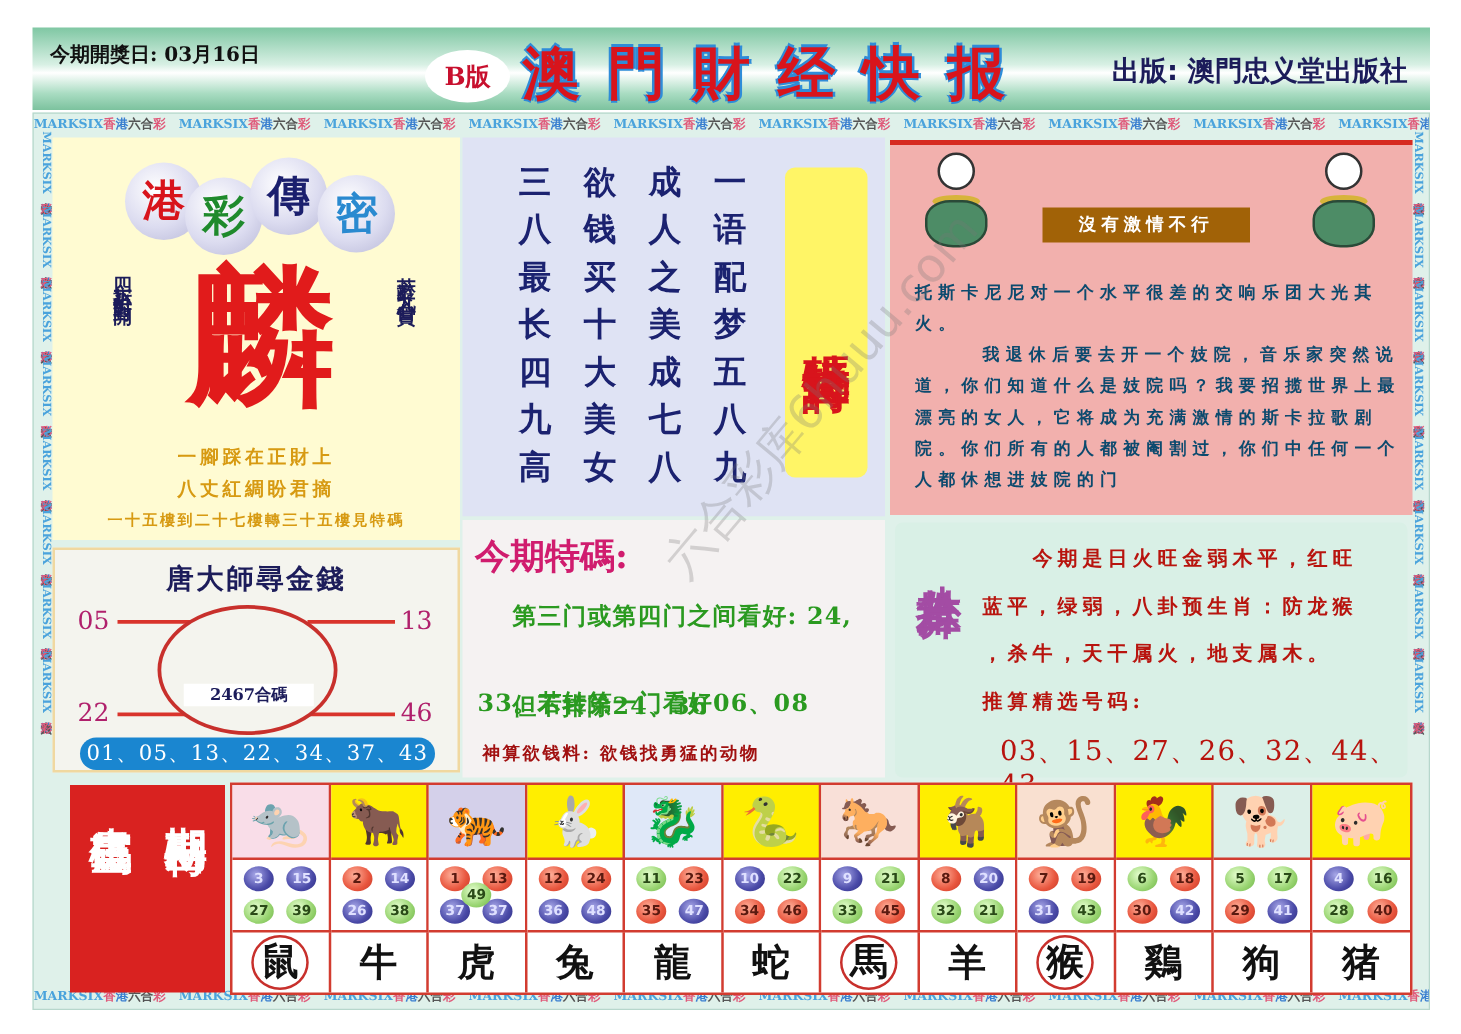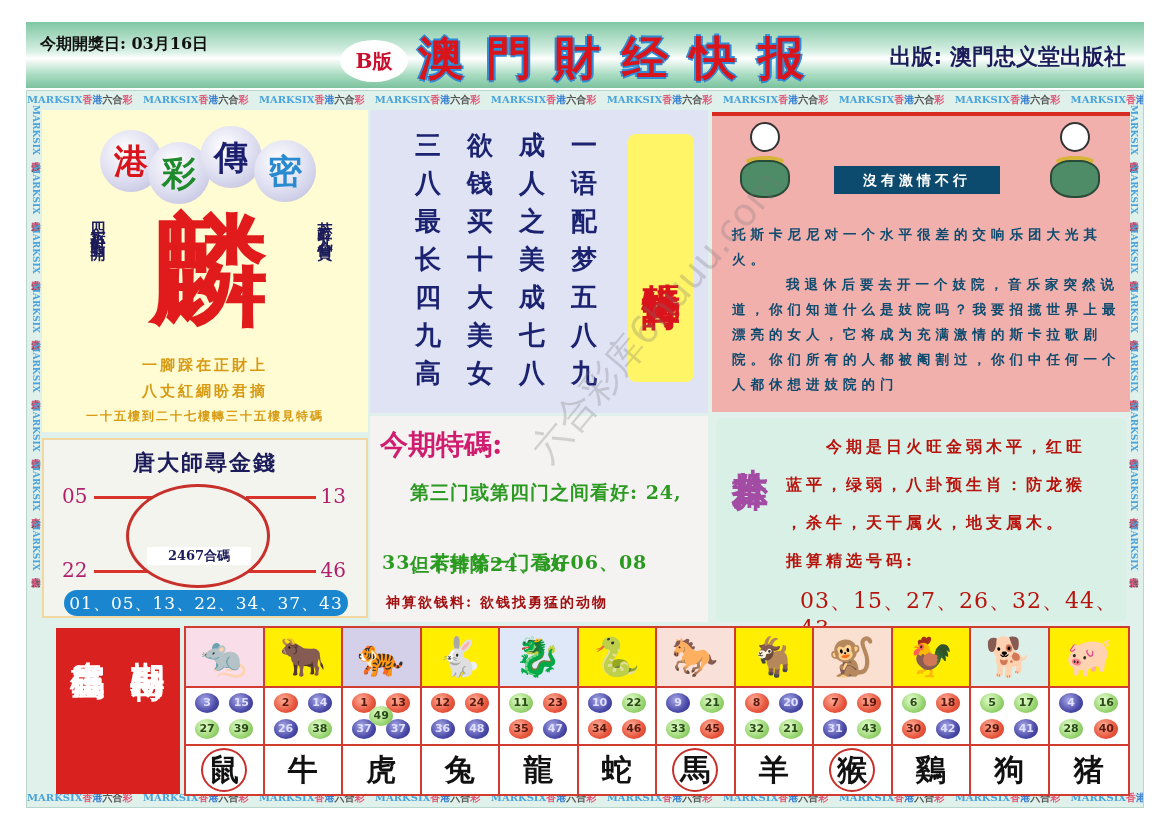--- a/index.html
+++ b/index.html
@@ -92,21 +92,21 @@
   
   .sp-title { position: absolute; left: 10px; top: 10px; font-size: 28px; font-weight: bold; color: #d01c6e; }
   .sp-line { position: absolute; left: 12px; font-size: 19px; color: #2a9a20; font-weight: bold; letter-spacing: 1px; }
   .spl1 { top: 64px; left: 40px; }
   .spl2 { top: 98px; margin-top: 36px; }
   .spl3 { top: 136px; margin-left: 28px; }
   .sp-footer { position: absolute; left: 16px; top: 178px; font-size: 14px; font-weight: bold; color: #a11010; letter-spacing: 2px; }
 
   
   .humor-title { position: absolute; left: 98px; top: 6px; width: 210px; height: 36px; border-radius: 50%; background: #f4ec20; text-align: center; font-size: 24px; font-weight: bold; color: #1a1a1a; line-height: 36px; }
-  .humor-sub { position: absolute; left: 122px; top: 50px; width: 166px; height: 28px; background: #0c4a6e; color: #ffffff; font-size: 14px; text-align: center; line-height: 28px; font-weight: bold; letter-spacing: 4px; }
+  .humor-sub { position: absolute; left: 122px; top: 50px; width: 166px; height: 28px; background: #a16207; color: #ffffff; font-size: 14px; text-align: center; line-height: 28px; font-weight: bold; letter-spacing: 4px; }
   .clown { position: absolute; top: 4px; width: 58px; height: 80px; }
   .clown.left { left: 24px; }
   .clown.right { right: 26px; }
   .clown .face { position: absolute; left: 14px; top: 2px; width: 30px; height: 30px; border-radius: 50%; background: #fff; border: 2px solid #333; }
   .clown .bag { position: absolute; left: 4px; top: 40px; width: 50px; height: 38px; border-radius: 40% 40% 45% 45%; background: #4d8c66; border: 2px solid #2a4a38; }
   .clown .coins { position: absolute; left: 10px; top: 36px; width: 38px; height: 10px; border-radius: 50%; background: #d7b43a; }
   .humor-body { position: absolute; left: 20px; top: 106px; width: 392px; font-size: 13.5px; line-height: 25px; color: #0c4a6e; font-weight: bold; letter-spacing: 5px; }
   .humor-body p { margin: 0; }
   .indent { text-indent: 54px; }
 

